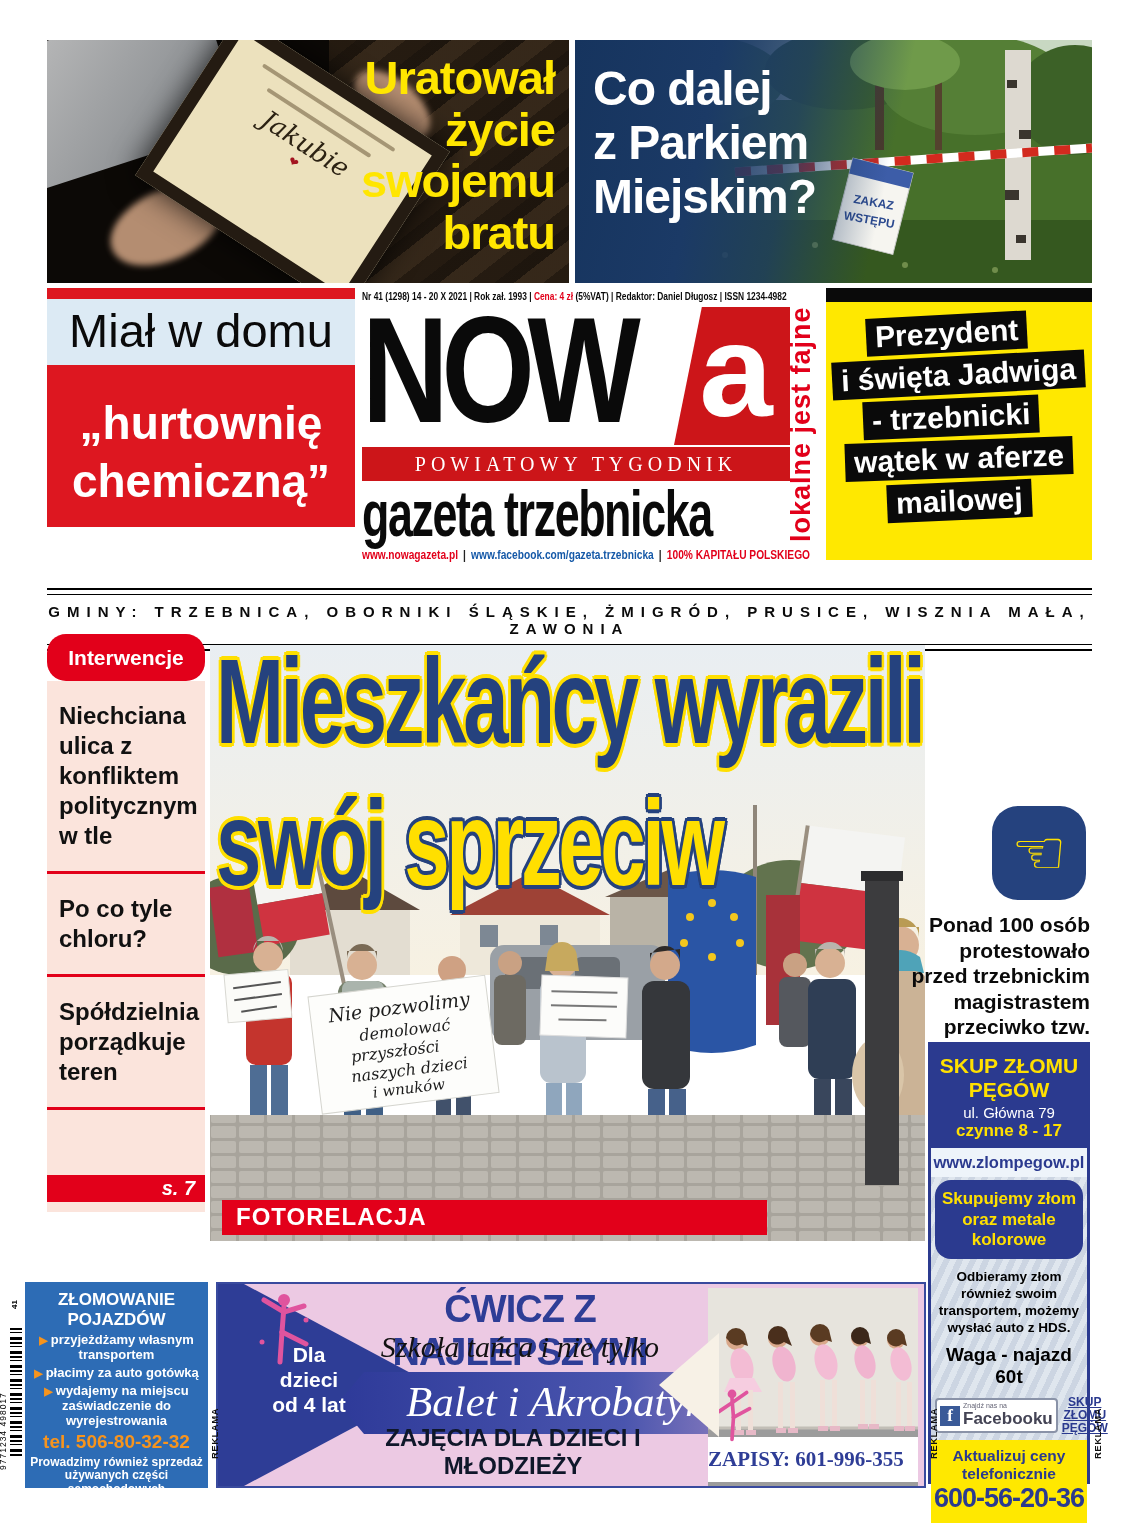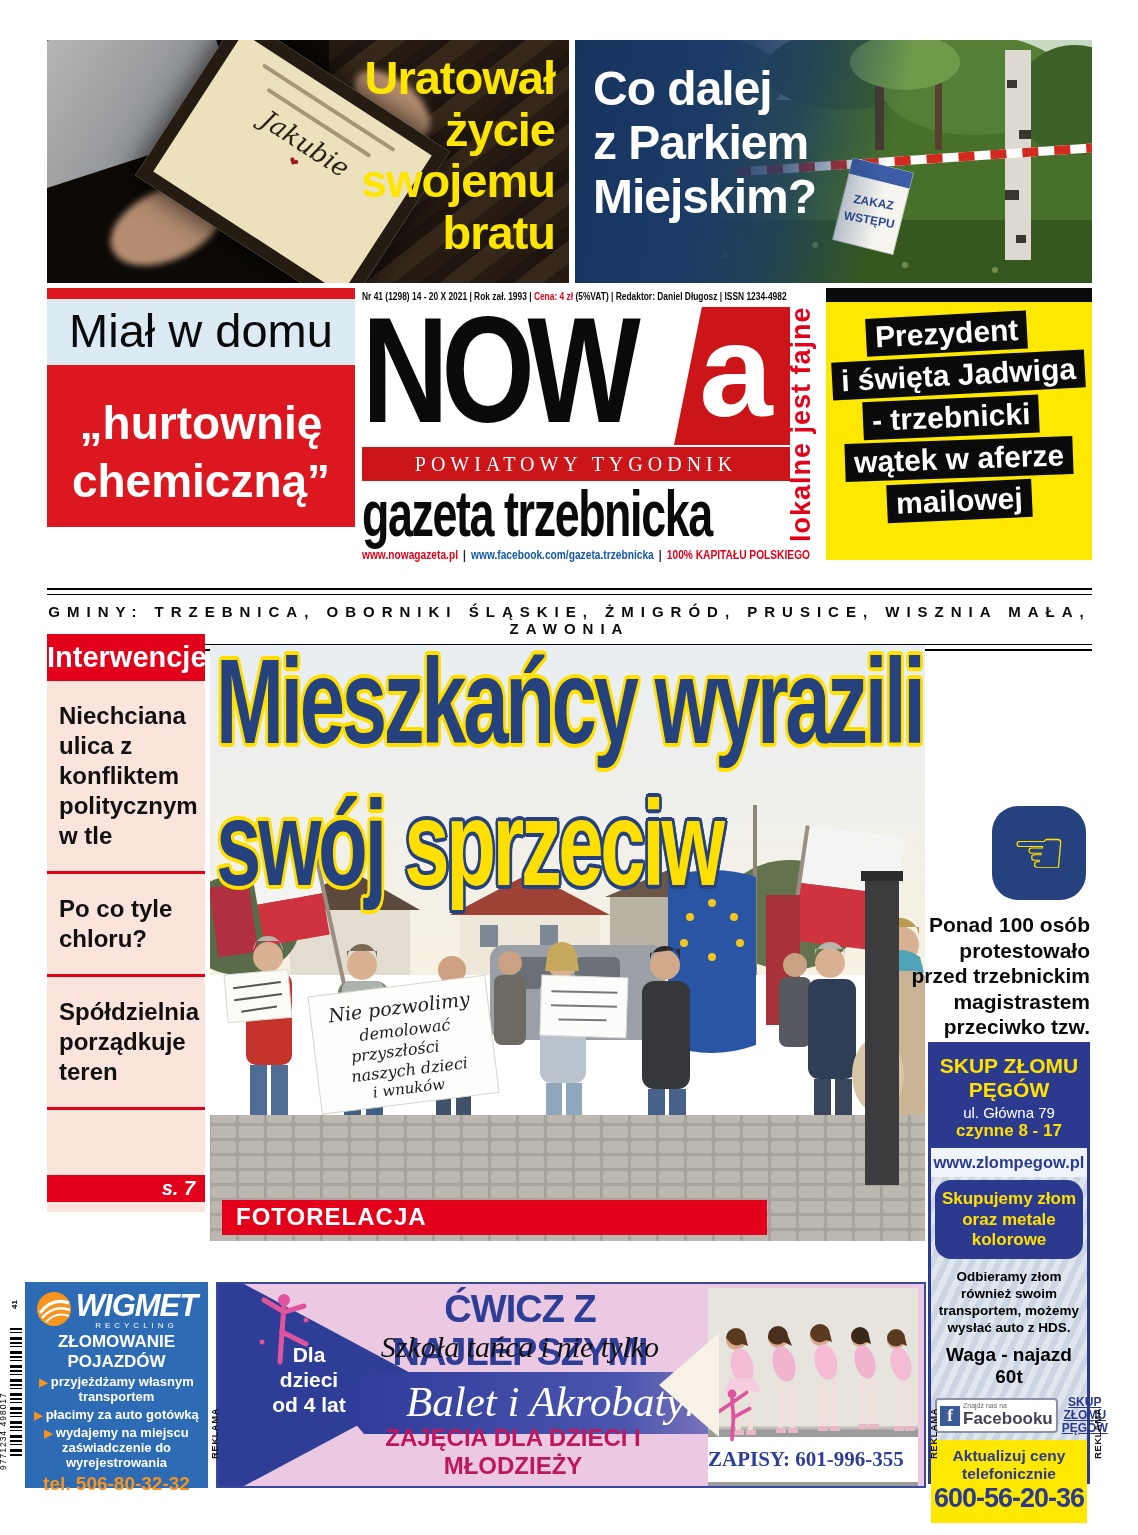--- a/index.html
+++ b/index.html
@@ -57,21 +57,21 @@
   .yb{display:inline-block;background:#0a0a0a;color:#fff;font-weight:bold;font-size:30px;
     padding:2px 9px;margin:2px 0;transform:rotate(-3deg);white-space:nowrap;}
 
   
   .gminy{left:47px;top:588px;width:1045px;}
   .dline{height:4px;border-top:2px solid #000;border-bottom:1px solid #000;}
   .gminy-text{font-weight:bold;font-size:15px;letter-spacing:7px;text-align:center;padding:8px 0 7px;color:#0a0a0a;}
 
   
   .sidebar{left:47px;top:634px;width:158px;height:578px;}
-  .sb-head{background:#e2001a;color:#fff;font-weight:bold;font-size:29px;text-align:center;height:47px;line-height:47px;}
+  .sb-head{background:#e2001a;color:#fff;font-weight:bold;font-size:21px;text-align:center;height:47px;line-height:47px;border-radius:19px;}
   .sb-body{position:absolute;top:47px;bottom:0;left:0;right:0;background:#fbe4dc;padding:20px 12px 0;box-sizing:border-box;}
   .sb-item{font-weight:bold;font-size:24px;line-height:1.25;color:#111;}
   .sb-div{height:3px;background:#e2001a;margin:20px -12px;}
   .sb-page{position:absolute;bottom:10px;left:0;right:0;background:#e2001a;color:#fff;font-weight:bold;
     font-style:italic;font-size:20px;text-align:right;padding:2px 10px;box-sizing:border-box;}
 
   
   .photo{left:210px;top:645px;width:715px;height:596px;overflow:hidden;}
   .foto-label{left:222px;top:1200px;width:545px;height:35px;background:#e2001a;color:#fff;
     font-weight:bold;font-size:24px;line-height:33px;padding-left:14px;letter-spacing:1px;box-sizing:border-box;}
@@ -131,21 +131,21 @@
     line-height:1.2;text-align:center;z-index:3;margin-left:42px;}
   .dn-title{position:absolute;left:110px;right:212px;top:4px;text-align:center;color:#2e3d96;
     font-weight:bold;font-size:38px;letter-spacing:-1px;z-index:2;}
   .dn-sub{position:absolute;left:110px;right:212px;top:46px;text-align:center;color:#111;
     font-family:"Liberation Serif",serif;font-style:italic;font-size:30px;z-index:2;}
   .dn-banner{position:absolute;left:120px;top:88px;width:520px;height:62px;z-index:2;
     background:linear-gradient(90deg,#2e3a99 0%,#4a55ae 55%,#a98fc6 88%,#c9b0e0 100%);
     clip-path:polygon(0 50%,5% 0,100% 0,100% 100%,5% 100%);}
   .dn-banner span{display:block;color:#fff;font-family:"Liberation Serif",serif;font-style:italic;
     font-size:43px;line-height:60px;padding-left:68px;white-space:nowrap;}
-  .dn-foot{position:absolute;left:110px;width:370px;bottom:6px;text-align:center;color:#be185d;
+  .dn-foot{position:absolute;left:110px;width:370px;bottom:6px;text-align:center;color:#0f172a;
     font-weight:bold;font-size:24px;z-index:2;}
   .dn-photo{position:absolute;right:6px;top:4px;bottom:4px;width:210px;z-index:3;background:#e6e3dc;}
   .dn-notch{position:absolute;right:205px;top:50%;transform:translateY(-50%);width:0;height:0;z-index:4;
     border-top:52px solid transparent;border-bottom:52px solid transparent;border-right:60px solid #f7f1e6;}
   .dn-zapisy{position:absolute;left:0;right:0;bottom:0;background:#fff;color:#2e3d96;font-weight:bold;
     font-size:21px;padding:10px 0;font-family:Liberation Serif, serif;}
   .dancer{position:absolute;z-index:2;}
 
   
   .reklama{position:absolute;font-size:9.5px;font-weight:bold;color:#111;writing-mode:vertical-rl;
@@ -470,32 +470,20 @@
     </div>
   </div>
 
   <div class="abs barcode">
     <div class="bc-issue">41</div>
     <div class="bc-num">9771234   498017</div>
     <div class="bc-bars"></div>
   </div>
 
   <div class="abs ad-wigmet">
-    <div class="wg-logo">
-      <svg width="36" height="36" viewBox="0 0 36 36">
-        <circle cx="18" cy="18" r="17" fill="#f7941d"></circle>
-        <path d="M4,22 Q16,6 33,12" stroke="#fff" stroke-width="3" fill="none"></path>
-        <path d="M6,27 Q18,13 34,19" stroke="#fff" stroke-width="2.5" fill="none"></path>
-        <path d="M10,31 Q20,20 33,25" stroke="#fff" stroke-width="2" fill="none"></path>
-      </svg>
-      <div>
-        <div class="wg-name">WIGMET</div>
-        <div class="wg-sub">RECYCLING</div>
-      </div>
-    </div>
     <div class="wg-title">ZŁOMOWANIE POJAZDÓW</div>
     <div class="wg-b"><span class="tri">▶ </span><span>przyjeżdżamy własnym transportem</span></div>
     <div class="wg-b"><span class="tri">▶ </span><span>płacimy za auto gotówką</span></div>
     <div class="wg-b"><span class="tri">▶ </span><span>wydajemy na miejscu zaświadczenie do wyrejestrowania</span></div>
     <div class="wg-ph">tel. 506-80-32-32</div>
     <div class="wg-extra">Prowadzimy również sprzedaż używanych części samochodowych</div>
 
   </div>
 
   <div class="abs ad-dance">

